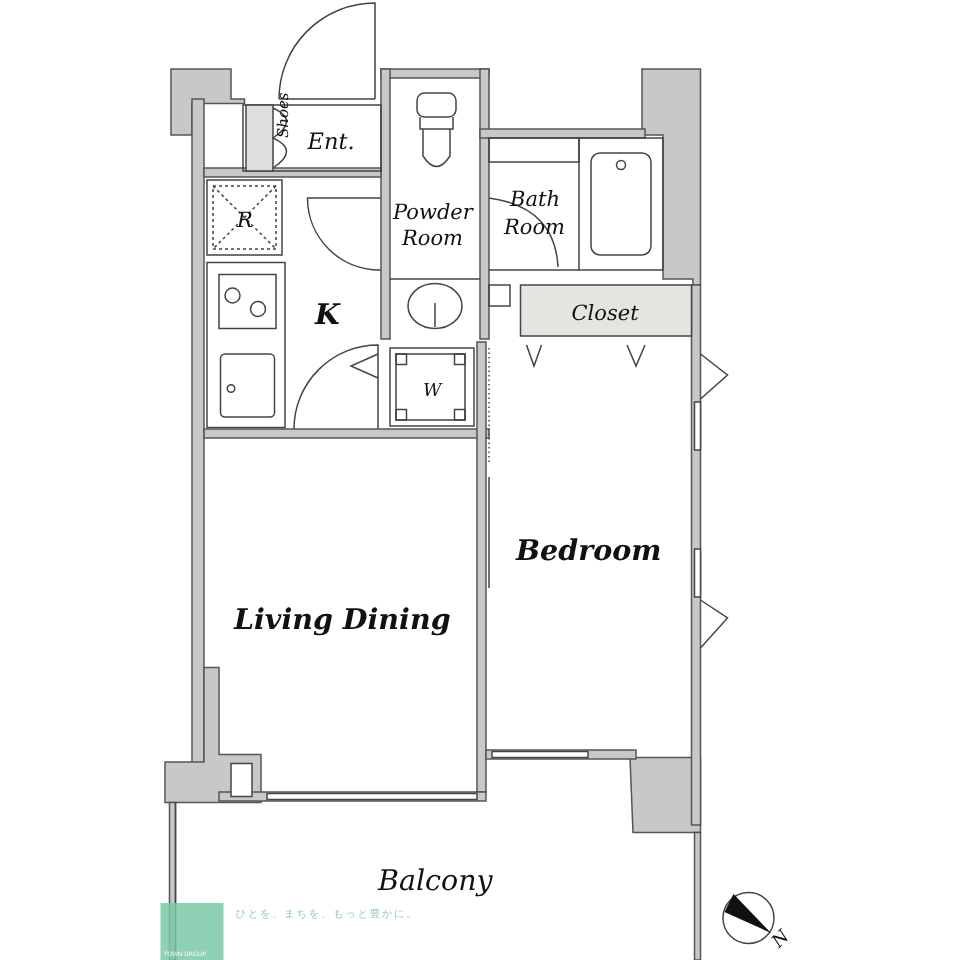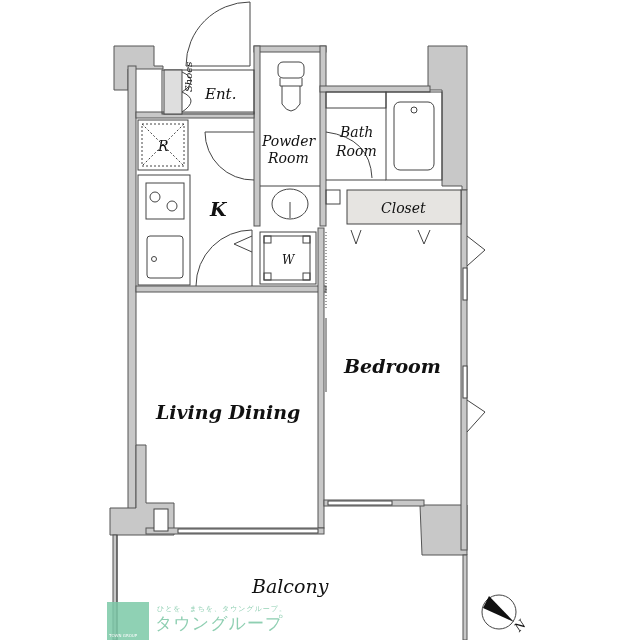--- a/index.html
+++ b/index.html
@@ -135,15 +135,14 @@
   <text class="lbl" x="344" y="373" font-size="19" font-weight="bold">Bedroom</text>
   <text class="lbl" x="156" y="419" font-size="19" font-weight="bold">Living Dining</text>
   <text class="lbl" x="252" y="593" font-size="19">Balcony</text>
   <text class="lbl" x="515" y="630" font-size="12" transform="rotate(-45 520 626)">N</text>
 </svg>
 
 <div class="logo-wrap">
   <div class="logo-box">
     <span class="logo-sub">TOWN GROUP</span>
   </div>
-  <span class="logo-tag">ひとを、まちを、タウングループ。</span>
-  <span class="logo-name">タウングループ</span>
+  <span class="logo-tag">ひとを、まちを、もっと豊かに。</span>
 </div>
 
 </body></html>

